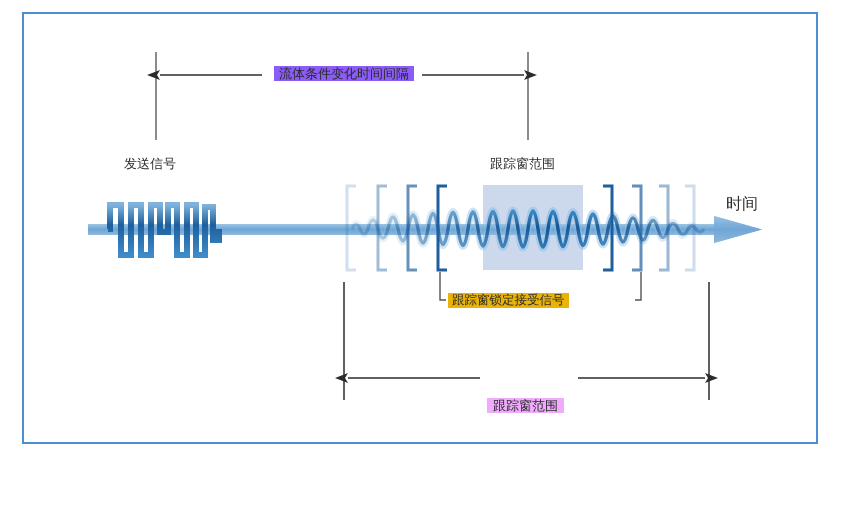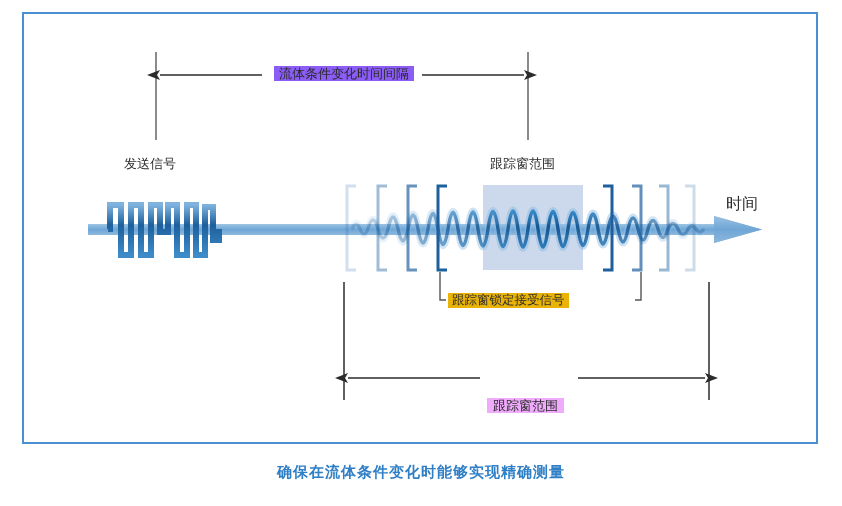--- a/index.html
+++ b/index.html
@@ -195,15 +195,14 @@
   <div class="lbl lbl-recv">跟踪窗范围</div>
 
   <div class="lbl lbl-time">时间</div>
 
   <div class="lbl lbl-top-dim">流体条件变化时间间隔</div>
 
   <div class="lbl lbl-track-lock">跟踪窗锁定接受信号</div>
 
   <div class="lbl lbl-track-range">跟踪窗范围</div>
 
-  <div class="caption">确保在流体条件变化时能够实现精确测量</div>
 
 </div>
 
 </body></html>

